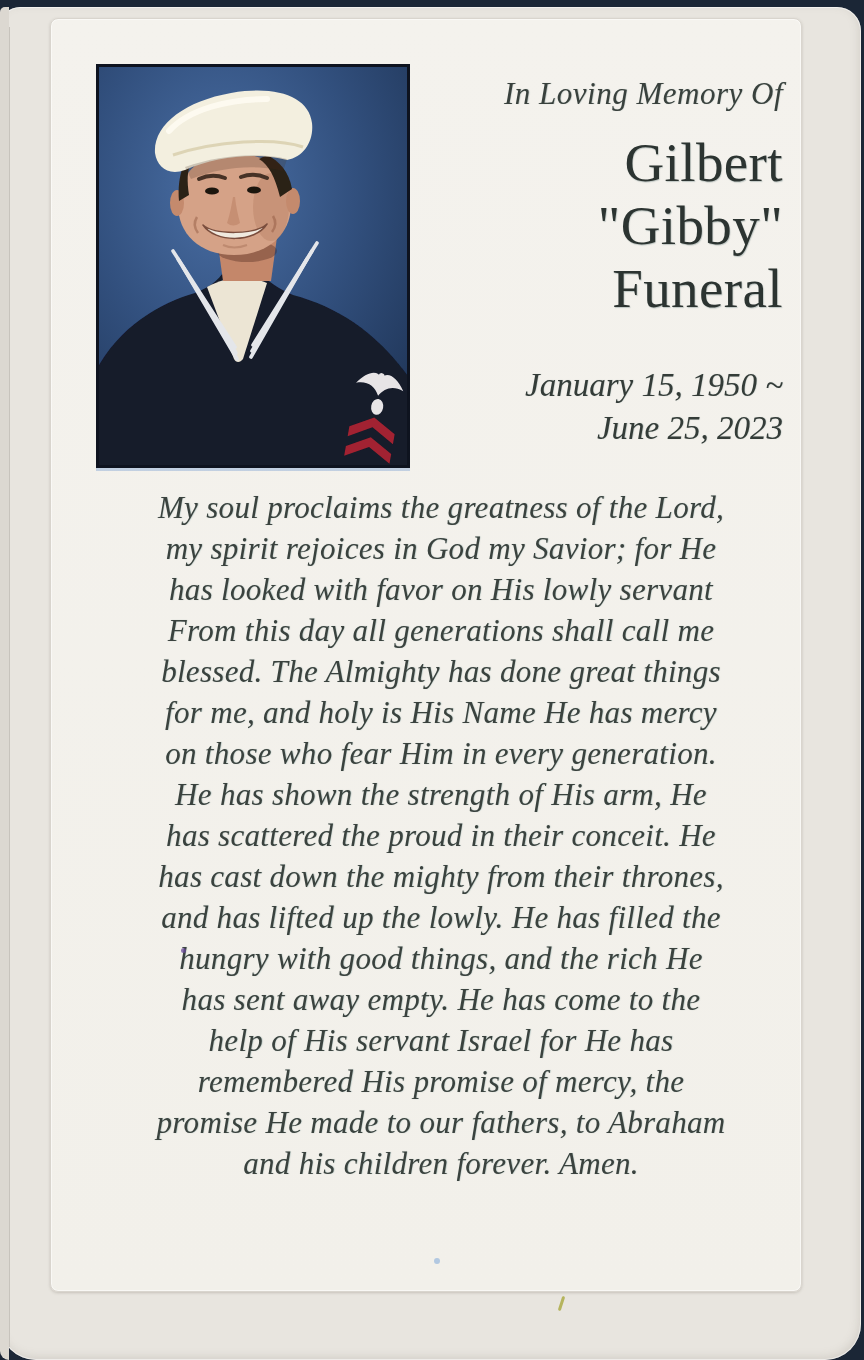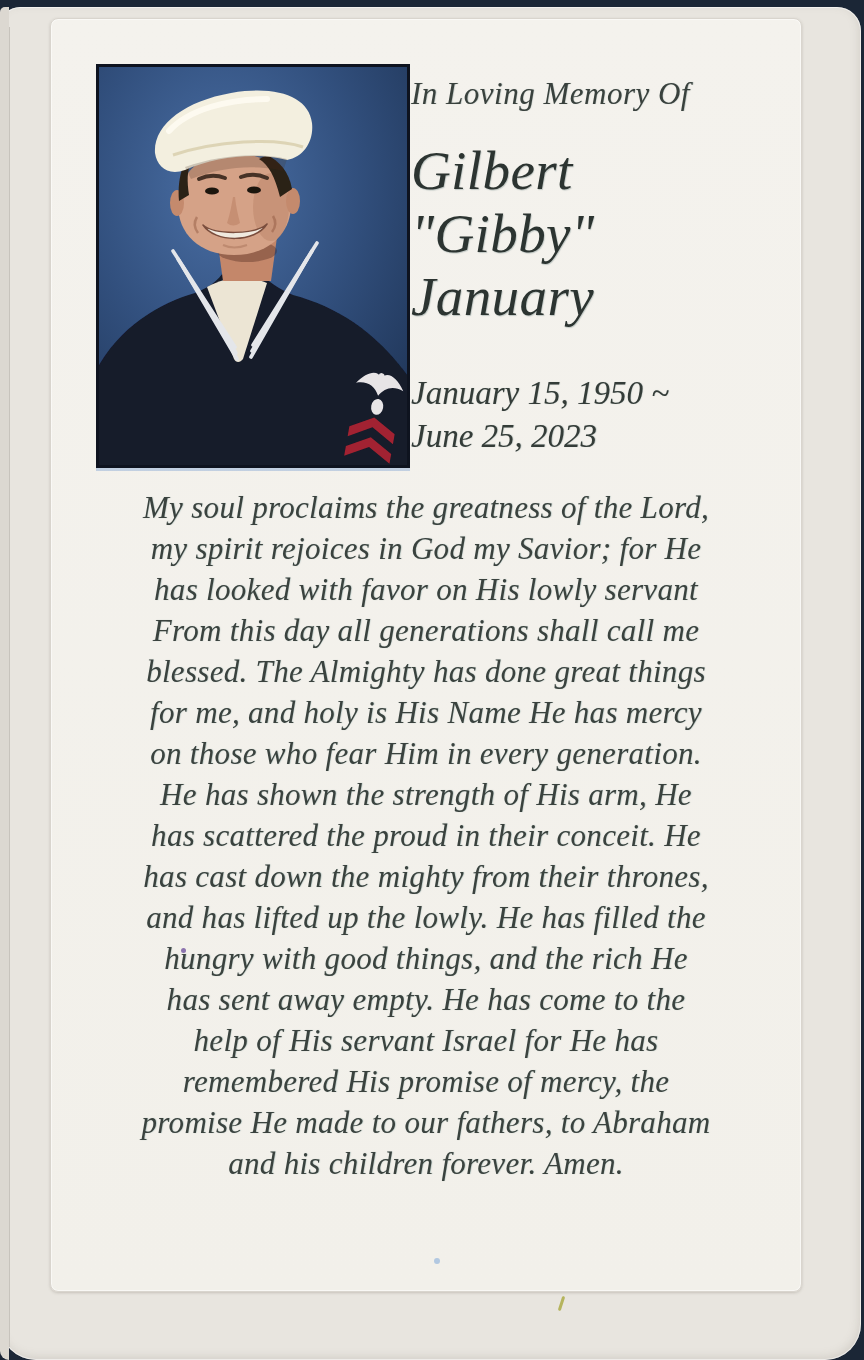--- a/index.html
+++ b/index.html
@@ -18,32 +18,32 @@
   .paper{left:50px;top:18px;width:750px;height:1272px;background:linear-gradient(180deg,#f4f2ed 0%,#f2f0ea 100%);
     border:1px solid #d9d5ce;border-radius:8px;
     box-shadow:0 1px 3px rgba(110,105,95,.28), inset 0 0 0 1px rgba(255,255,255,.5);}
 
   
   .photo-frame{left:45px;top:45px;width:314px;height:404px;background:#0e131f;
     padding:3px;box-sizing:border-box;box-shadow:0 3px 0 rgba(80,130,200,.30);}
   .photo-frame svg{display:block;width:308px;height:398px;}
 
   
-  .right-col{left:360px;top:56px;width:372px;text-align:left;color:#39413d;}
+  .right-col{left:360px;top:56px;width:372px;text-align:right;color:#39413d;}
   .tribute{font-style:italic;font-size:31px;line-height:38px;letter-spacing:.5px;
     text-shadow:.6px .4px .9px rgba(80,110,110,.35);}
-  .name{margin-top:26px;font-style:italic;font-size:55px;line-height:63px;color:#2c3431;
+  .name{margin-top:18px;font-size:55px;line-height:63px;color:#2c3431;
     letter-spacing:.4px;text-shadow:.7px .5px 1px rgba(70,100,100,.3);}
   .dates{margin-top:44px;font-style:italic;font-size:33px;line-height:43px;color:#343c38;
     text-shadow:.6px .4px .9px rgba(80,110,110,.35);}
 
   
   .prayer{left:0;top:468px;width:750px;text-align:center;font-style:italic;
     font-size:31px;line-height:41px;letter-spacing:.3px;color:#3a423e;
-    white-space:pre-line;text-shadow:.6px .4px 1px rgba(70,115,115,.35);}
+    white-space:pre-line;text-shadow:.6px .4px 1px rgba(70,115,115,.35);padding-left:15px;}
 
   
   .footer{left:0;top:1190px;width:750px;text-align:center;font-style:italic;
     font-size:26px;line-height:34px;color:#333b37;letter-spacing:.3px;
     text-shadow:.5px .3px .8px rgba(80,110,110,.3);}
 
   
   .speck-purple{left:130px;top:929px;width:5px;height:5px;border-radius:50%;
     background:rgba(106,74,154,.75);}
   .speck-blue{left:383px;top:1239px;width:6px;height:6px;border-radius:50%;
@@ -134,21 +134,21 @@
         </g>
       </g>
     </svg>
   </div>
 
   <div class="abs right-col">
     <div class="tribute">In Loving Memory Of</div>
     <div class="name">
       <div>Gilbert</div>
       <div>"Gibby"</div>
-      <div>January</div>
+      <div>Funeral</div>
     </div>
     <div class="dates">
       <div>January 15, 1950 ~</div>
       <div>June 25, 2023</div>
     </div>
   </div>
 
   <div class="abs prayer">My soul proclaims the greatness of the Lord,
 my spirit rejoices in God my Savior; for He
 has looked with favor on His lowly servant

